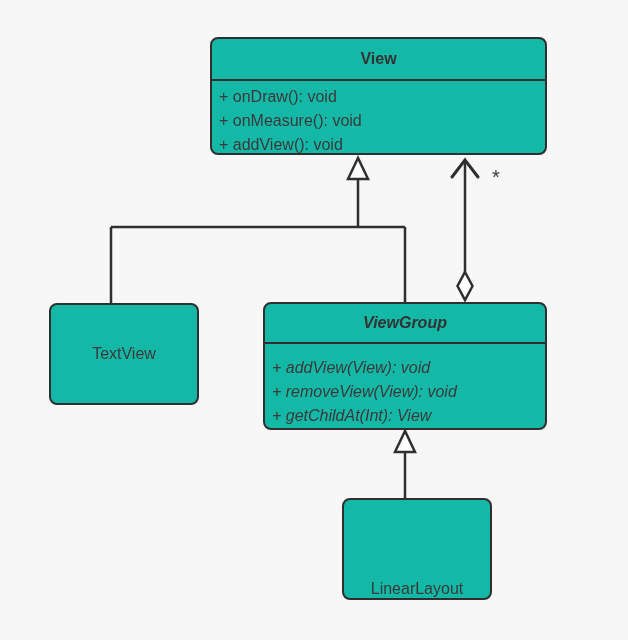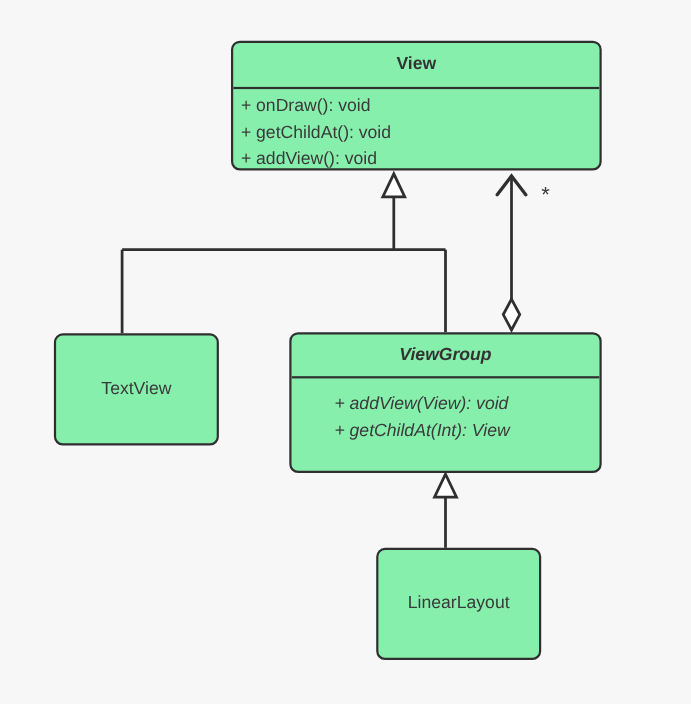--- a/index.html
+++ b/index.html
@@ -41,21 +41,21 @@
     stroke-linecap: round;
   }
   .mult-label {
     font-family: "Liberation Sans", sans-serif;
     font-size: 20px;
     fill: #3a3a3a;
   }
   .uml-class {
     position: absolute;
     box-sizing: border-box;
-    background: #86efac;
+    background: #14b8a6;
     border: 2.5px solid #2f2f2f;
     border-radius: 8px;
     color: #3a3a3a;
     overflow: hidden;
   }
   .uml-title {
     display: flex;
     align-items: center;
     justify-content: center;
     font-weight: 700;
@@ -66,30 +66,30 @@
   .view-box      { left: 210px; top: 37px;  width: 337px; height: 118px; }
   .view-box .uml-title { height: 40px; }
   .viewgroup-box { left: 263px; top: 302px; width: 284px; height: 128px; font-style: italic; }
   .viewgroup-box .uml-title { height: 38px; }
   .uml-methods {
     font-size: 16px;
     line-height: 24px;
     padding: 4px 8px 0 7px;
     white-space: nowrap;
   }
-  .viewgroup-box .uml-methods { padding-top: 12px; margin-left: 32px; }
+  .viewgroup-box .uml-methods { padding-top: 12px; }
   .simple-class {
     display: flex;
     align-items: center;
     justify-content: center;
     font-size: 16px;
     margin-left: 12px;
   }
   .textview-box     { left: 37px;  top: 303px; width: 150px; height: 102px; }
-  .linearlayout-box { left: 330px; top: 498px; width: 150px; height: 102px; }
+  .linearlayout-box { left: 330px; top: 498px; width: 150px; height: 102px; align-items: flex-end; }
 </style>
 </head>
 <body>
 
 <div class="stage">
 
   <svg class="edges" viewBox="0 0 628 640">
 
     <g>
       <path class="edge-line" d="M358 179 L358 227 M111 227 L405 227 M111 227 L111 303 M405 227 L405 302"></path>
@@ -106,33 +106,34 @@
     <g>
       <path class="edge-line" d="M405 452 L405 498"></path>
       <polygon class="hollow" points="405,431 395,452 415,452"></polygon>
     </g>
   </svg>
 
   <div class="uml-class view-box">
     <div class="uml-title">View</div>
     <div class="uml-methods">
       <div class="uml-method">+ onDraw(): void</div>
-      <div class="uml-method">+ getChildAt(): void</div>
+      <div class="uml-method">+ onMeasure(): void</div>
       <div class="uml-method">+ addView(): void</div>
     </div>
   </div>
 
   <div class="uml-class simple-class textview-box">
     <span>TextView</span>
   </div>
 
   <div class="uml-class viewgroup-box">
     <div class="uml-title">ViewGroup</div>
     <div class="uml-methods">
       <div class="uml-method">+ addView(View): void</div>
+      <div class="uml-method">+ removeView(View): void</div>
       <div class="uml-method">+ getChildAt(Int): View</div>
     </div>
   </div>
 
   <div class="uml-class simple-class linearlayout-box">
     <span>LinearLayout</span>
   </div>
 
 </div>
 

